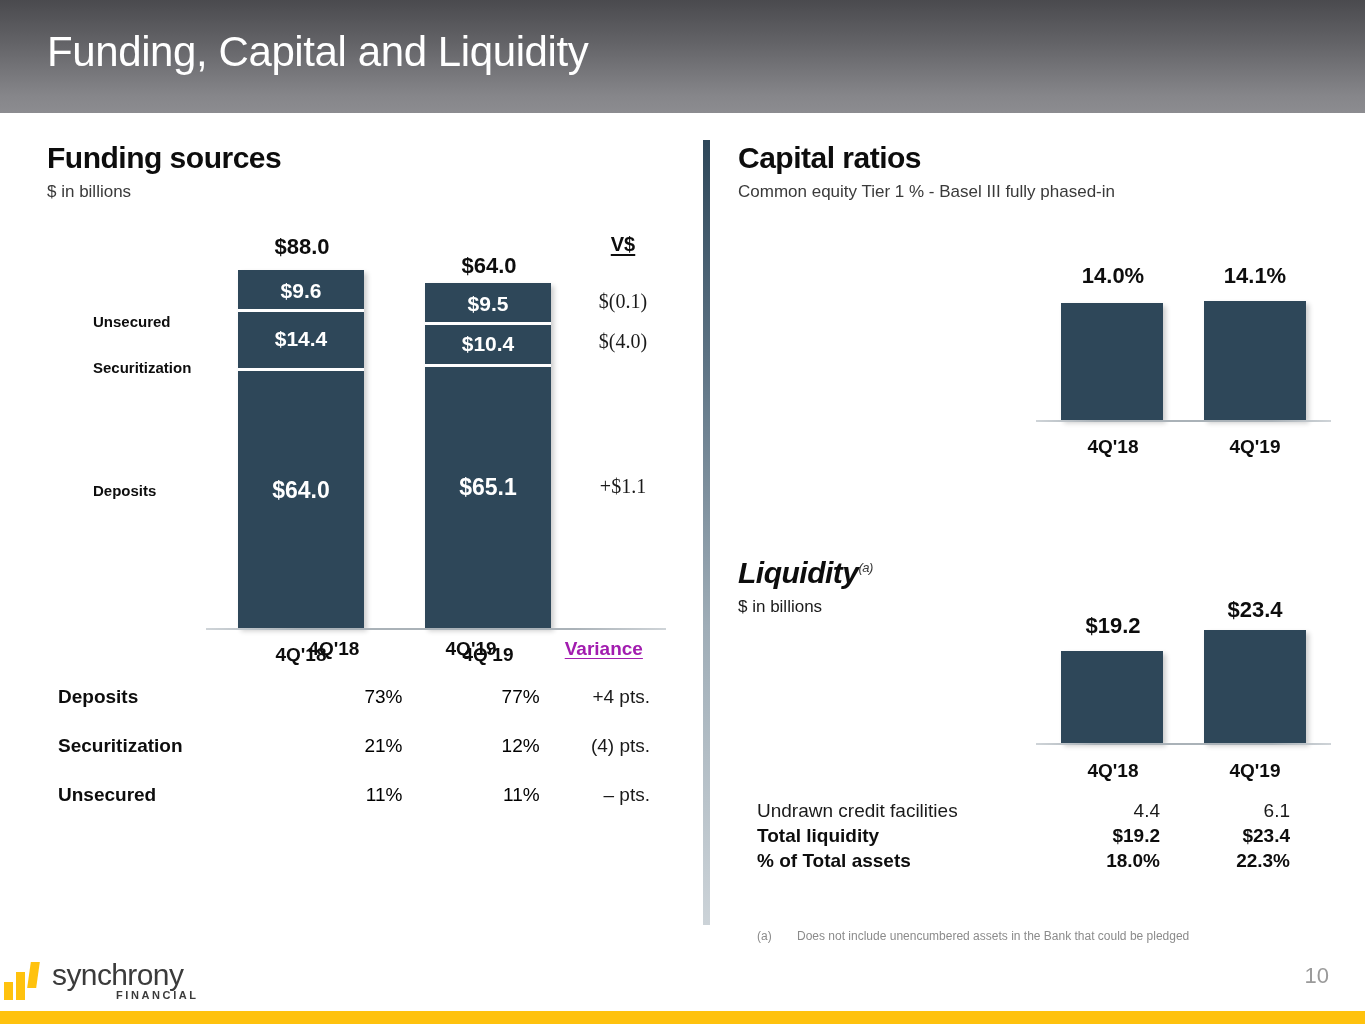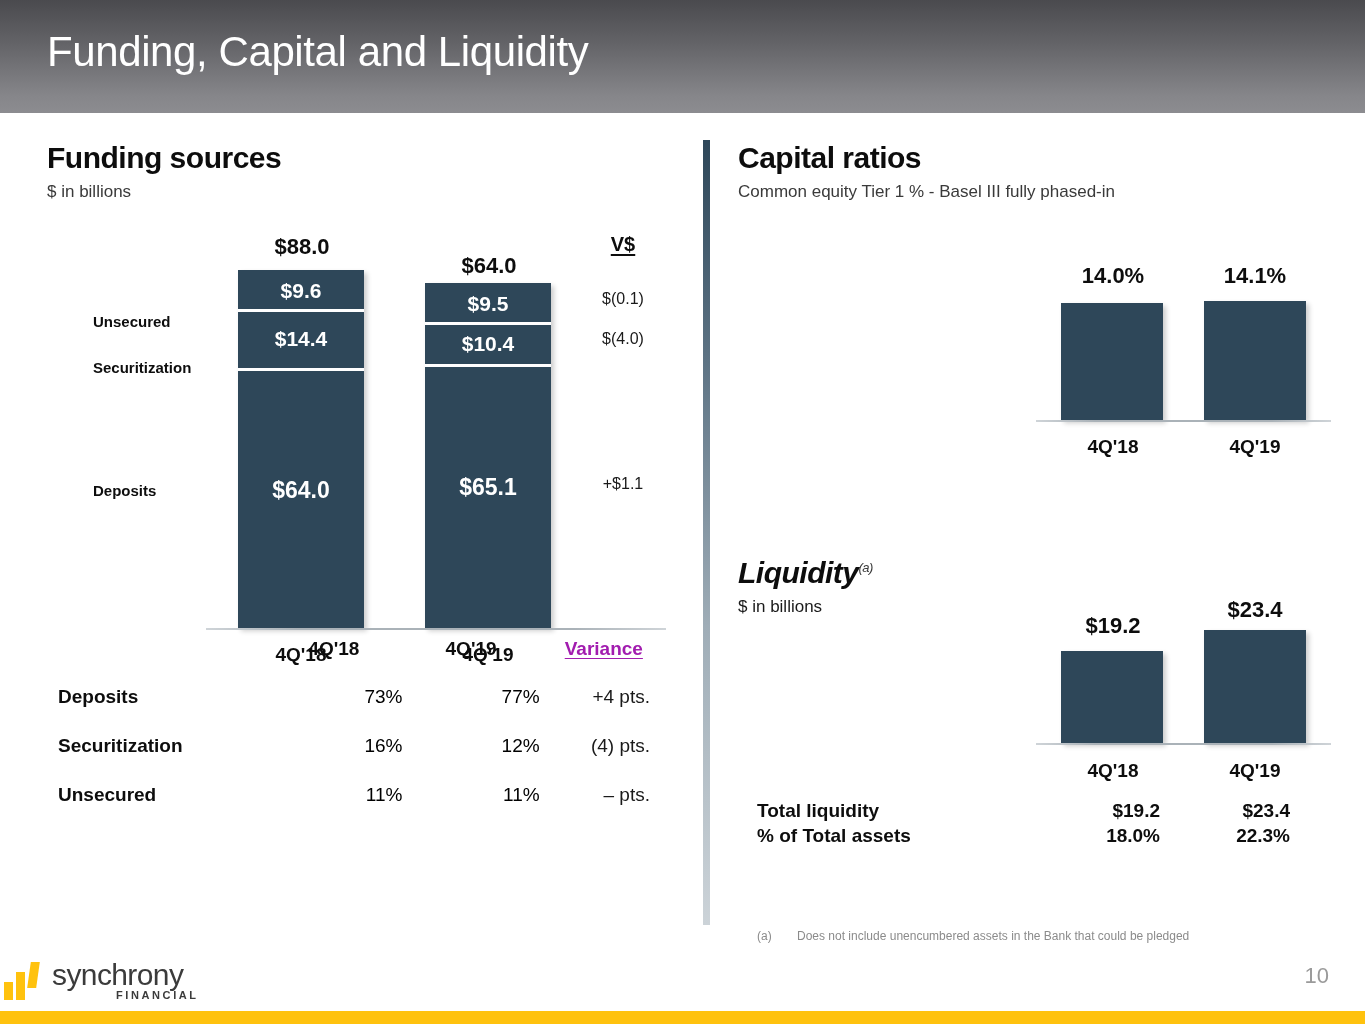--- a/index.html
+++ b/index.html
@@ -68,22 +68,22 @@
     white-space: nowrap;
   }
 
   
   .vhead {
     position: absolute; font-size: 20px; font-weight: bold; color: #0d0d0d;
     text-decoration: underline; text-underline-offset: 3px; white-space: nowrap;
     text-align: center;
   }
   .vval {
-    position: absolute; font-size: 16px; font-weight: 400; color: #1a1a1a;
-    white-space: nowrap; text-align: center;
+    position: absolute; font-size: 20px; font-weight: 400; color: #1a1a1a;
+    white-space: nowrap; text-align: center; font-family: Liberation Serif, serif;
   }
 
   
   .ftable { position: absolute; left: 58px; top: 638px; width: 610px; }
   .ftable table { border-collapse: collapse; width: 100%; }
   .ftable th, .ftable td { padding: 0; font-size: 19px; }
   .ftable th.h-blank { width: 210px; }
   .ftable th.h-col { width: 140px; text-align: center; font-weight: bold; color:#0d0d0d; }
   .ftable th.h-var {
     width: 130px; text-align: center; font-weight: bold; color:#a21caf;
@@ -191,21 +191,21 @@
       </thead>
       <tbody>
         <tr class="drow">
           <td class="rlabel">Deposits</td>
           <td class="rval">73%</td>
           <td class="rval">77%</td>
           <td class="rvar">+4 pts.</td>
         </tr>
         <tr class="drow">
           <td class="rlabel">Securitization</td>
-          <td class="rval">16%</td>
+          <td class="rval">21%</td>
           <td class="rval">12%</td>
           <td class="rvar">(4) pts.</td>
         </tr>
         <tr class="drow">
           <td class="rlabel">Unsecured</td>
           <td class="rval">11%</td>
           <td class="rval">11%</td>
           <td class="rvar">– pts.</td>
         </tr>
       </tbody>
@@ -238,20 +238,25 @@
   <div class="bar" style="left:1204px; top:630px; width:102px; height:113px;"></div>
 
   <div class="axis" style="left:1036px; top:743px; width:295px;"></div>
 
   <div class="cat-label" style="left:1058px; top:760px; width:110px;">4Q'18</div>
   <div class="cat-label" style="left:1200px; top:760px; width:110px;">4Q'19</div>
 
   <div class="ltable">
     <table>
       <tbody>
+        <tr>
+          <td class="lname">Undrawn credit facilities</td>
+          <td class="lv">4.4</td>
+          <td class="lv">6.1</td>
+        </tr>
         <tr class="bold">
           <td class="lname">Total liquidity</td>
           <td class="lv">$19.2</td>
           <td class="lv">$23.4</td>
         </tr>
         <tr class="bold">
           <td class="lname">% of Total assets</td>
           <td class="lv">18.0%</td>
           <td class="lv">22.3%</td>
         </tr>

